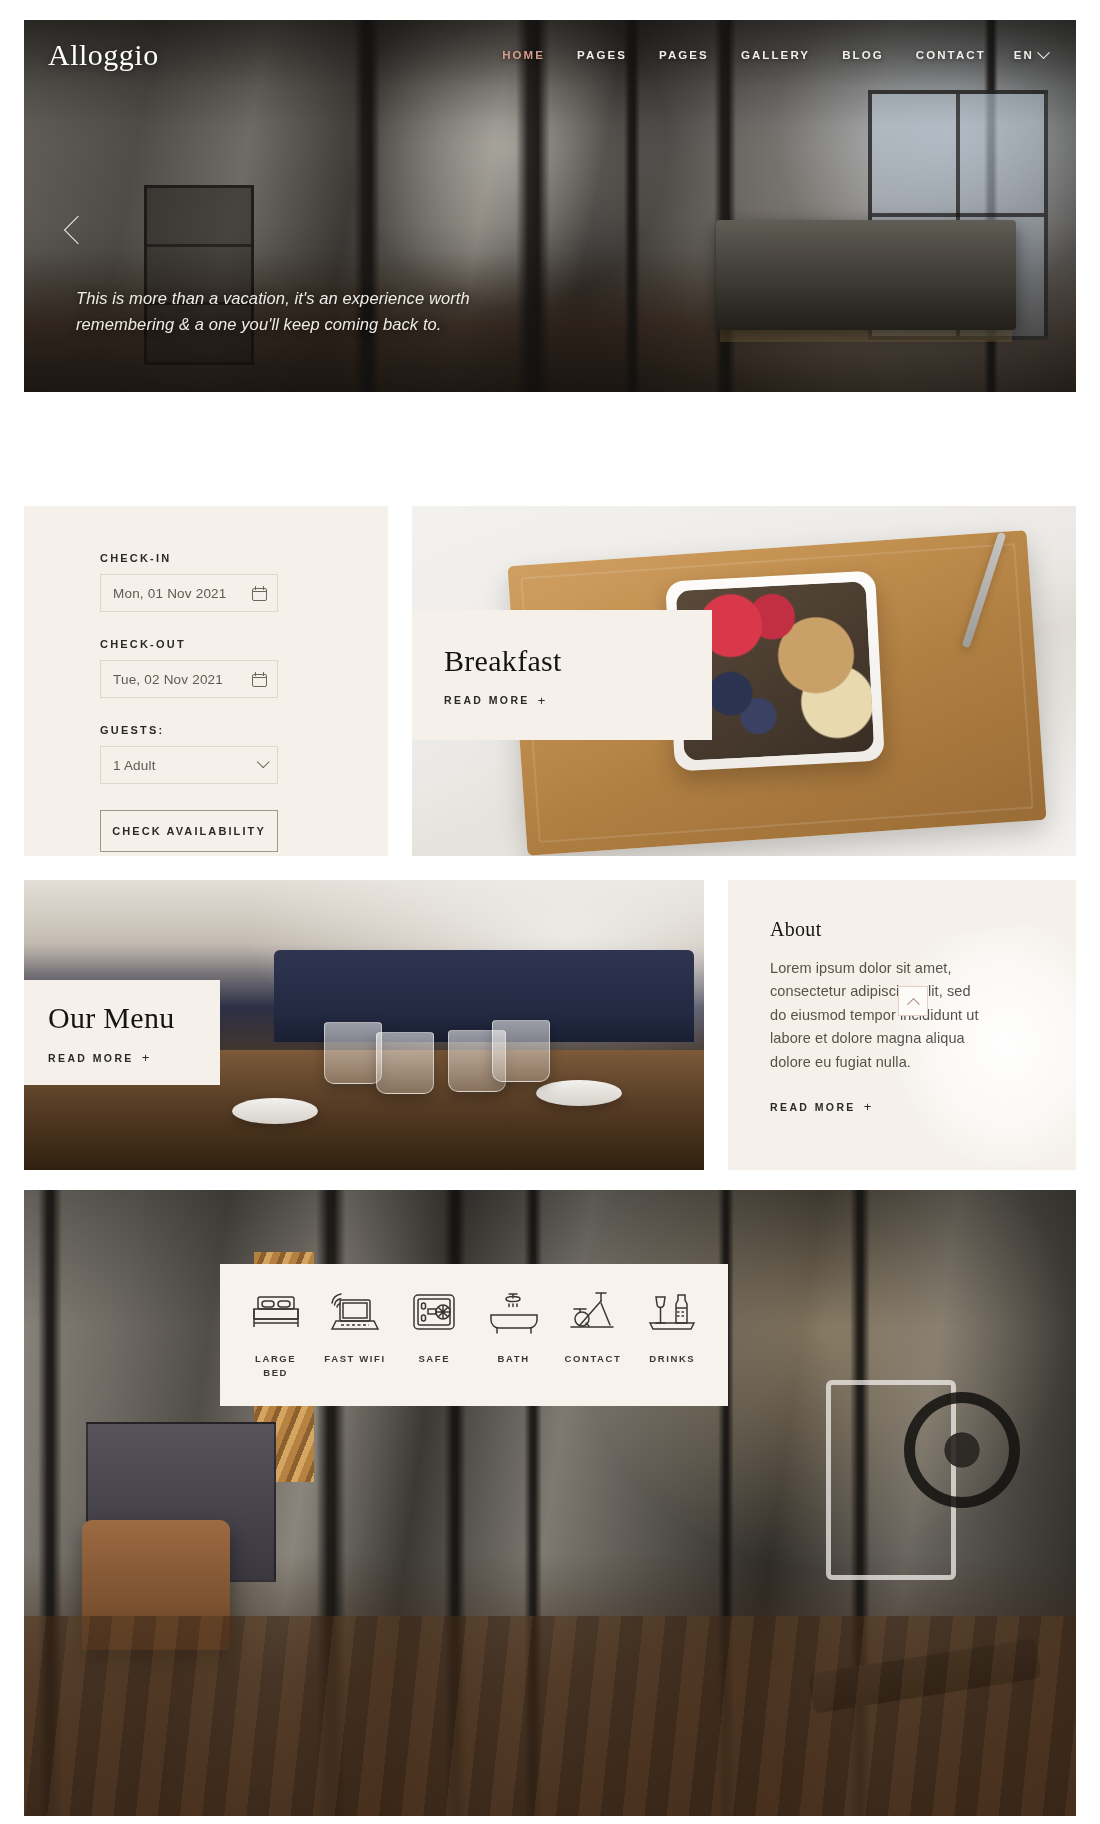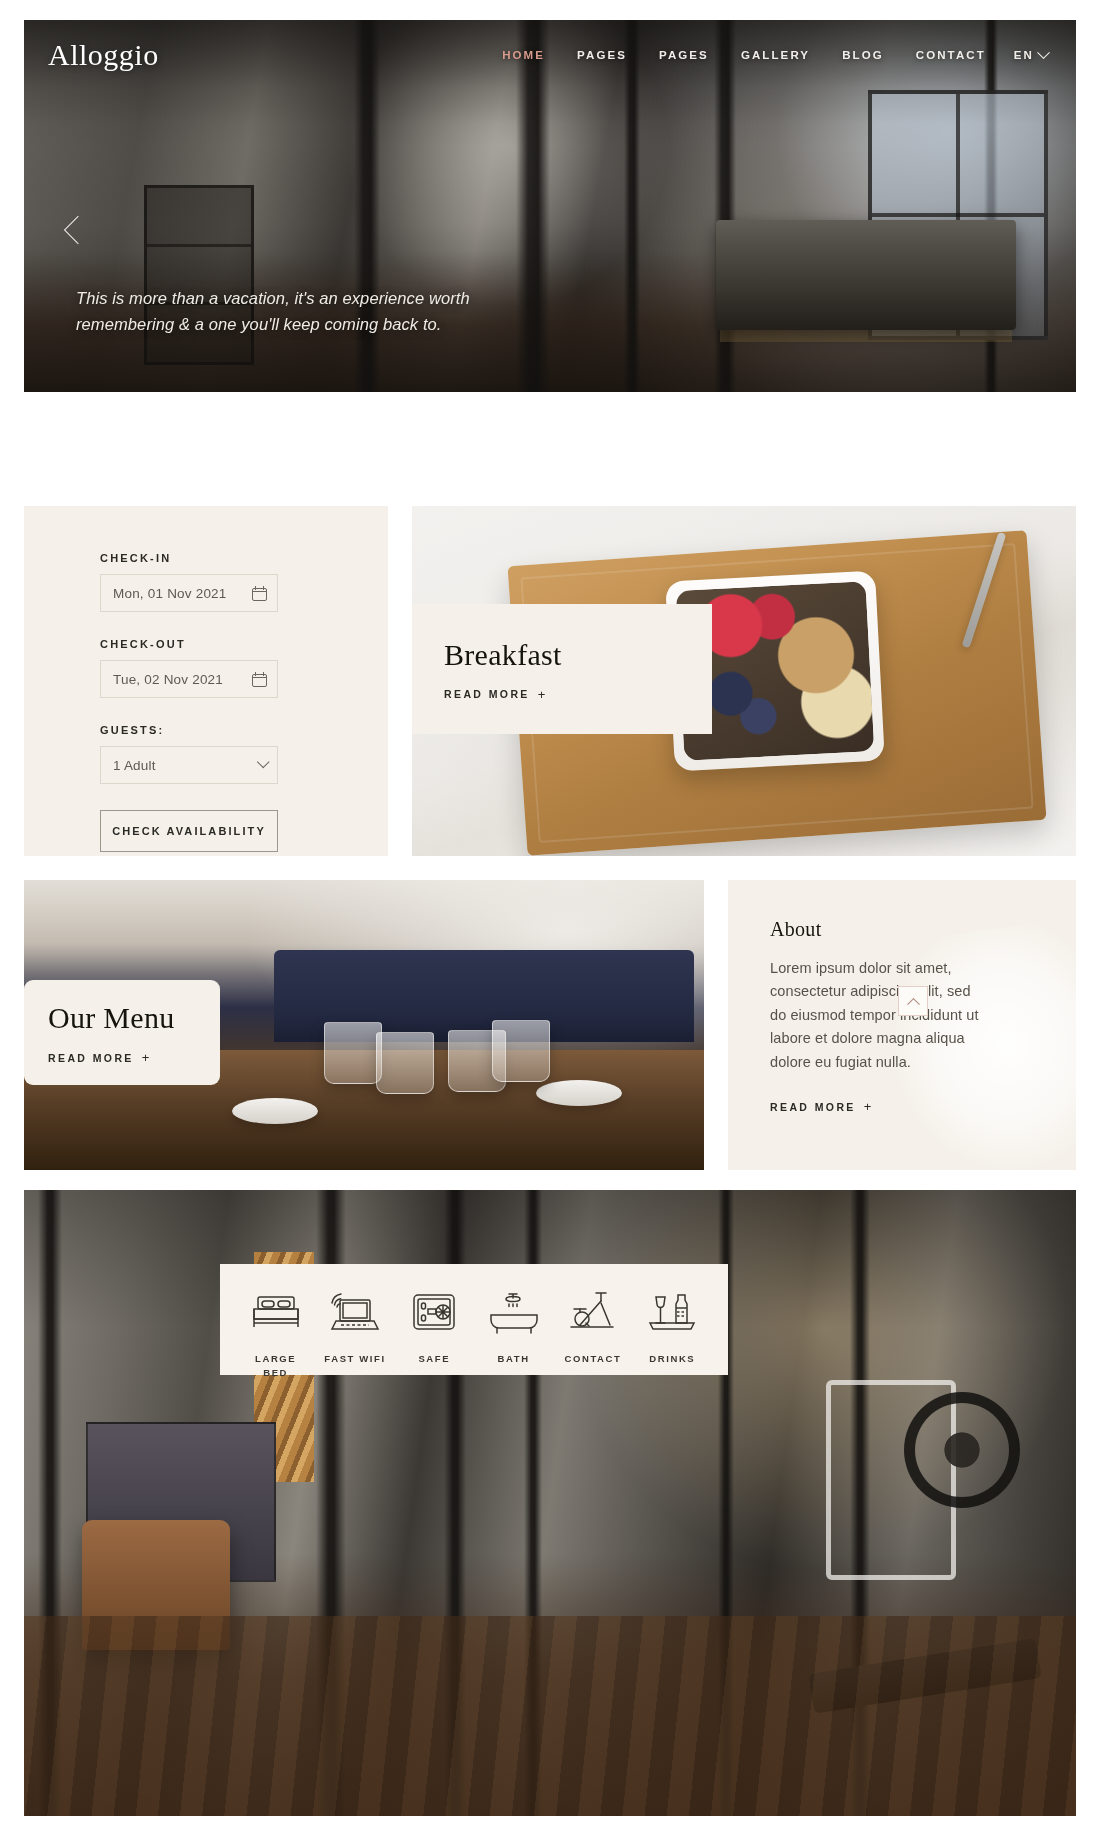--- a/index.html
+++ b/index.html
@@ -183,21 +183,21 @@
       radial-gradient(circle at 72% 42%, #c8a068 0 22%, rgba(0,0,0,0) 23%),
       radial-gradient(circle at 82% 70%, #e8d9ae 0 18%, rgba(0,0,0,0) 19%),
       linear-gradient(150deg,#5a4a3a,#3a2e24);
   }
   .bf-fork {
     position:absolute; right:88px; top:24px; width:8px; height:120px;
     background:linear-gradient(180deg,#c8c6c2,#9e9c98); border-radius:4px;
     transform:rotate(18deg); box-shadow:0 3px 8px rgba(0,0,0,.2);
   }
   .bf-card {
-    position:absolute; left:0; top:98px; width:300px; height:130px;
+    position:absolute; left:0; top:104px; width:300px; height:130px;
     background:#f5f1ea; z-index:4;
     display:flex; flex-direction:column; justify-content:center; padding-left:32px;
   }
   .card-title {
     font-family:"Liberation Serif", serif; font-size:30px; color:#16140f; font-weight:400; letter-spacing:.3px;
   }
   .read-more {
     margin-top:16px; display:flex; align-items:center; gap:8px; cursor:pointer;
     font-size:10.5px; letter-spacing:2.4px; font-weight:700; color:#2b2926;
   }
@@ -234,21 +234,21 @@
   .g1 { left:300px; top:142px; } .g2 { left:352px; top:152px; }
   .g3 { left:424px; top:150px; } .g4 { left:468px; top:140px; }
   .mn-plate {
     position:absolute; width:86px; height:26px; border-radius:50%;
     background:linear-gradient(180deg,#f3f1ee,#d5d1ca); box-shadow:0 4px 10px rgba(0,0,0,.22);
   }
   .p1 { left:208px; top:218px; } .p2 { left:512px; top:200px; }
   .mn-card {
     position:absolute; left:0; top:100px; width:196px; height:105px;
     background:#f5f1ea; z-index:4;
-    display:flex; flex-direction:column; justify-content:center; padding-left:24px;border-radius:9px;
+    display:flex; flex-direction:column; justify-content:center; padding-left:24px;
   }
 
   .about {
     position:absolute; right:0; top:0; width:348px; height:290px;
     background:#f5f1ea; overflow:hidden;
   }
   .about-brush {
     position:absolute; right:-20px; top:50px; width:200px; height:240px;
     background:radial-gradient(ellipse at 55% 48%, rgba(255,255,255,.95) 0%, rgba(255,255,255,.55) 48%, rgba(255,255,255,0) 72%);
     transform:rotate(-8deg);
@@ -318,21 +318,21 @@
     background:linear-gradient(180deg,#2a2724,#16140f); transform:rotate(-9deg);
     border-radius:6px;
   }
   .rm-floor {
     position:absolute; left:0; right:0; bottom:0; height:200px;
     background:repeating-linear-gradient(96deg, rgba(86,58,34,.85) 0 22px, rgba(64,42,24,.85) 22px 44px);
     opacity:.75;
   }
 
   .amenities {
-    position:absolute; left:196px; top:74px; width:508px; height:111px;
+    position:absolute; left:196px; top:74px; width:508px; height:142px;
     background:#f7f3ec; z-index:5;
     display:flex; align-items:flex-start; justify-content:space-around;
     padding:22px 16px 0 16px;
   }
   .am {
     display:flex; flex-direction:column; align-items:center; width:74px; cursor:pointer;
   }
   .am-ico { height:56px; display:flex; align-items:center; justify-content:center; }
   .am-label {
     margin-top:10px; font-size:9.5px; letter-spacing:1.6px; font-weight:700; color:#3a3631;

